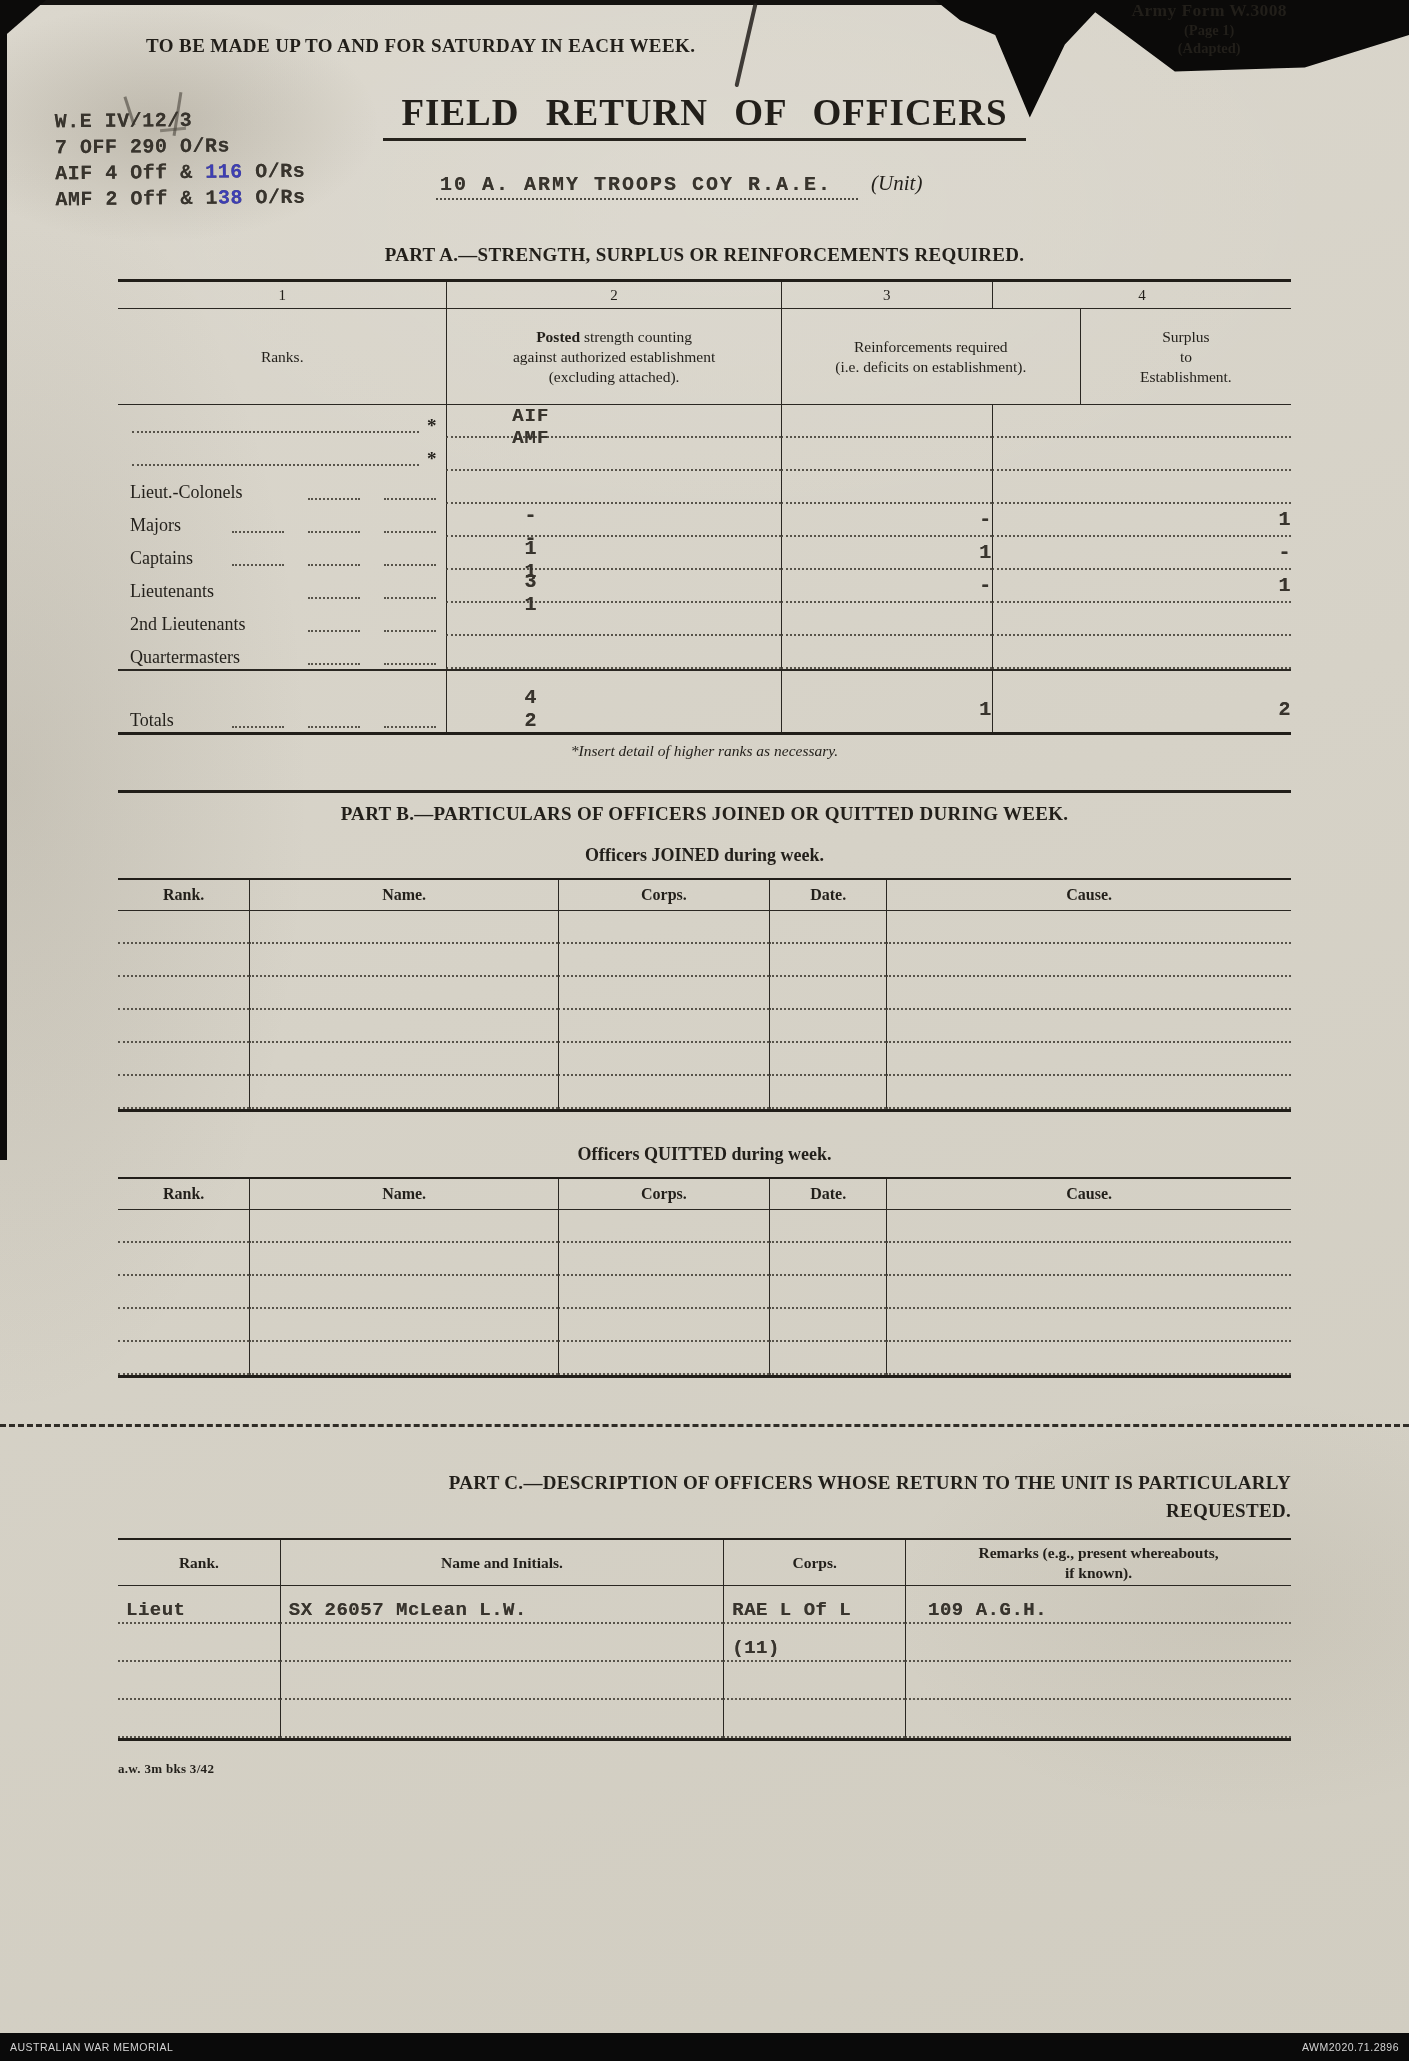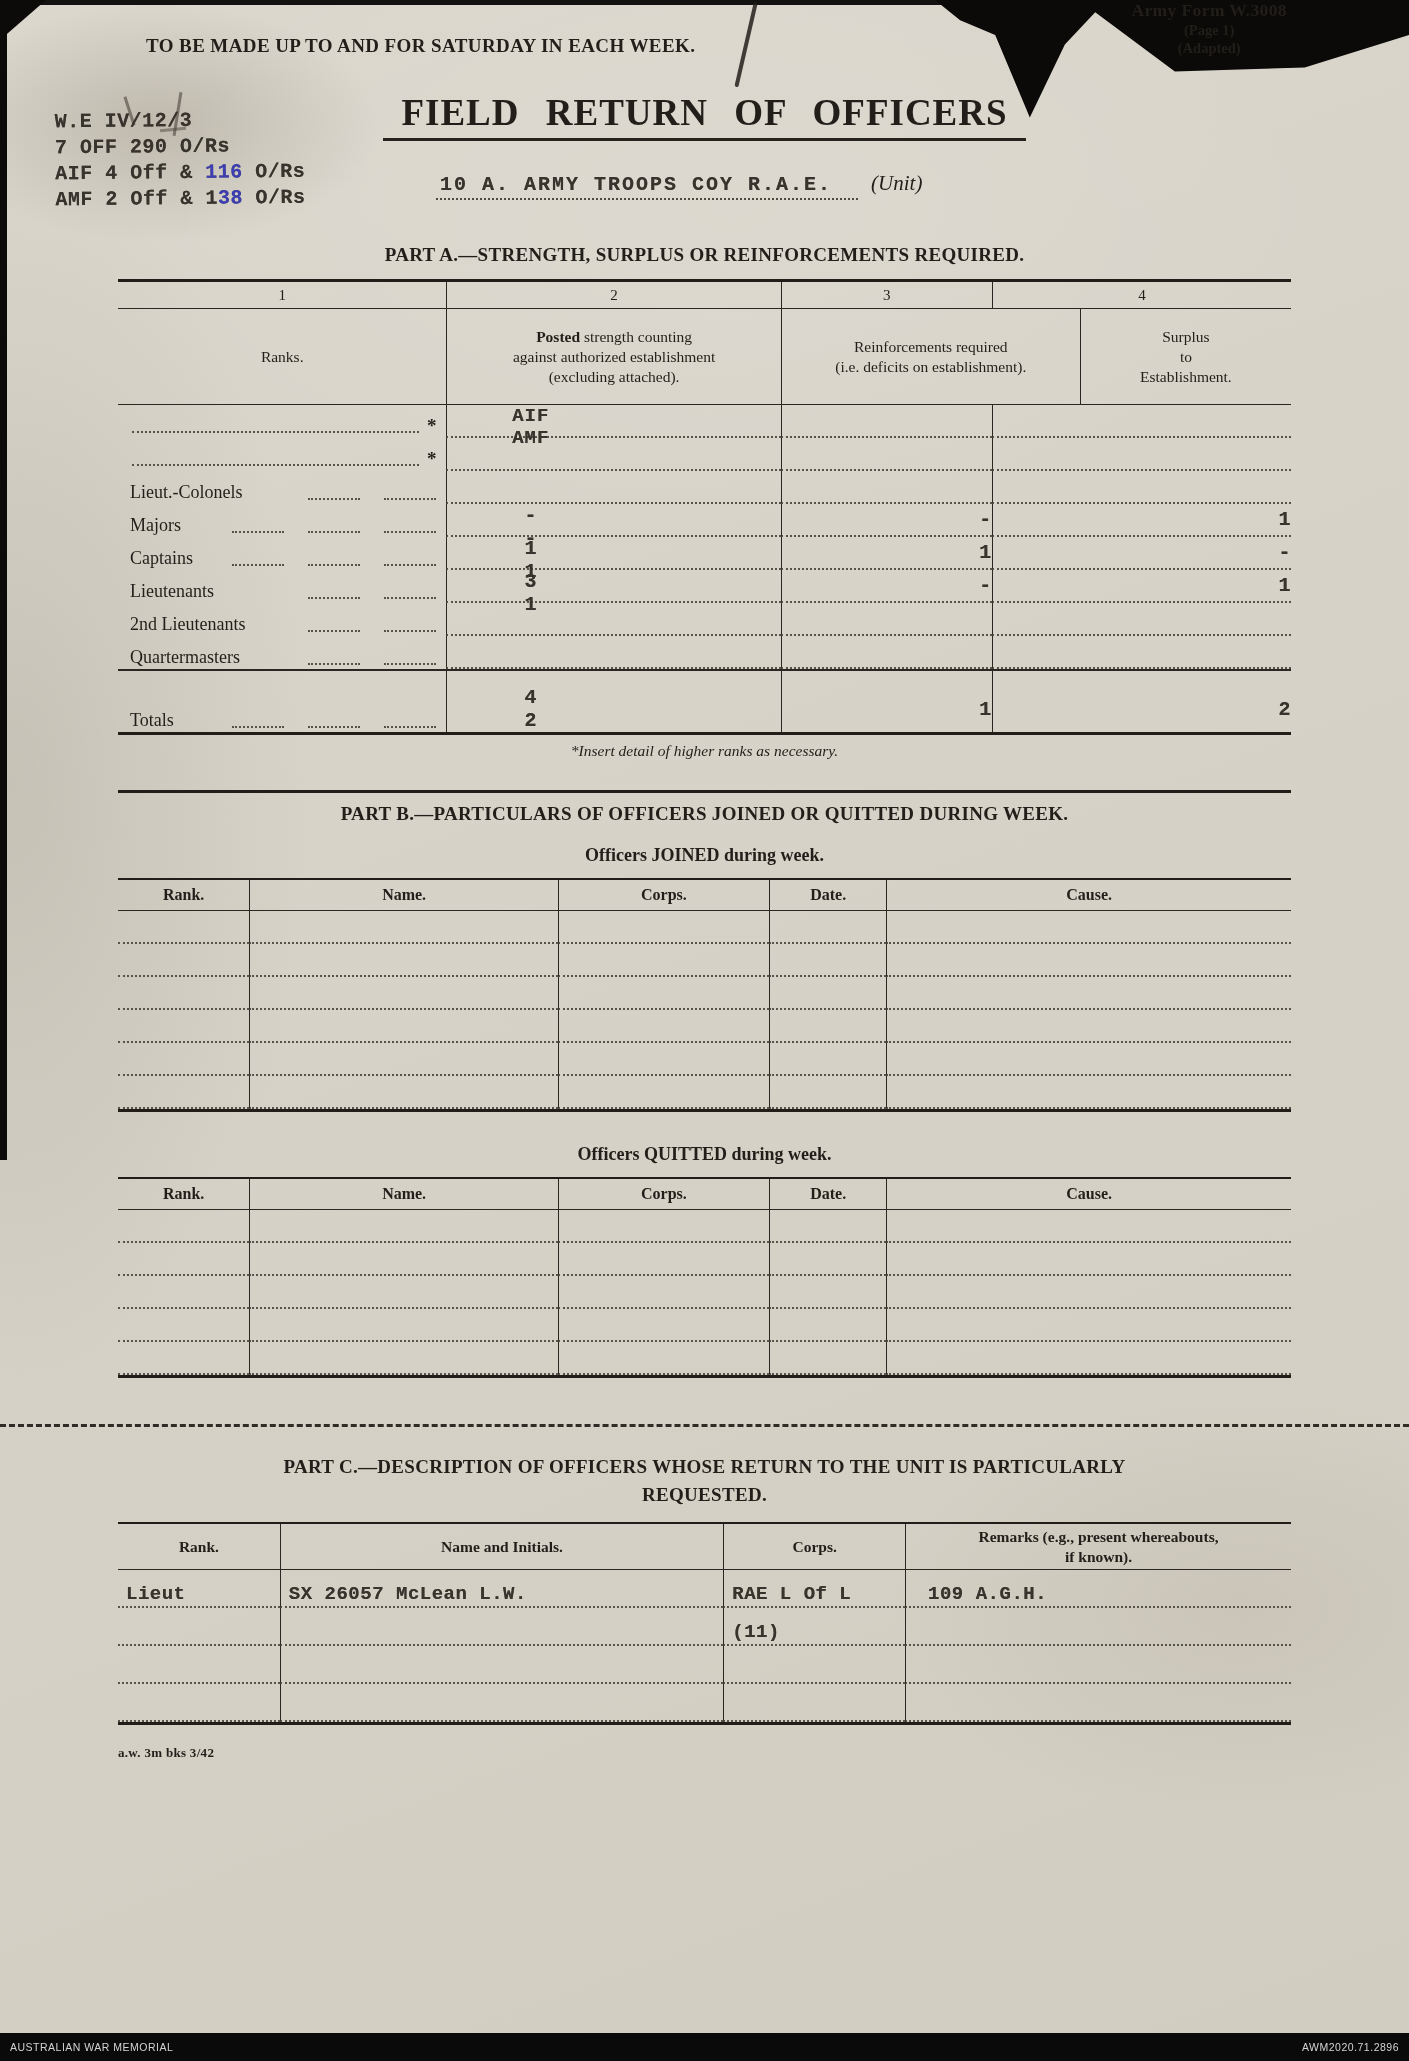--- a/index.html
+++ b/index.html
@@ -99,21 +99,21 @@
   .pbc5 { width:34.5%; border-left:1.5px solid #2a2722; }
   .pb-head { height:31px; border-bottom:1.5px solid #2a2722; }
   .pb-head > div { display:flex; align-items:center; justify-content:center; font-weight:bold; font-size:16px; }
   .pb-row { height:33px; }
   .pb-row > div { border-bottom:2px dotted #57534a; }
 
   
   .dash-sep { margin:46px -118px 0 -118px; border-top:3px dashed #2f2c26; }
 
   
-  .pc-heading { margin-top:26px; line-height:1.45; }
+  .pc-heading { margin-top:42px; line-height:1.45;text-align:right; }
   .pc-table { margin-top:14px; border-top:2.5px solid #211e19; border-bottom:3px solid #211e19; }
   .pcr { display:flex; }
   .pcc1 { width:13.8%; }
   .pcc2 { width:37.8%; border-left:1.5px solid #2a2722; }
   .pcc3 { width:15.5%; border-left:1.5px solid #2a2722; }
   .pcc4 { width:32.9%; border-left:1.5px solid #2a2722; }
   .pc-head { height:46px; border-bottom:1.5px solid #2a2722; }
   .pc-head > div { display:flex; flex-direction:column; align-items:center; justify-content:center; font-weight:bold; font-size:15.5px; line-height:1.3; text-align:center; }
   .pc-row { height:38px; }
   .pc-row > div { border-bottom:2px dotted #57534a; display:flex; align-items:flex-end; padding:0 6px 1px 8px; font-size:19px; }

